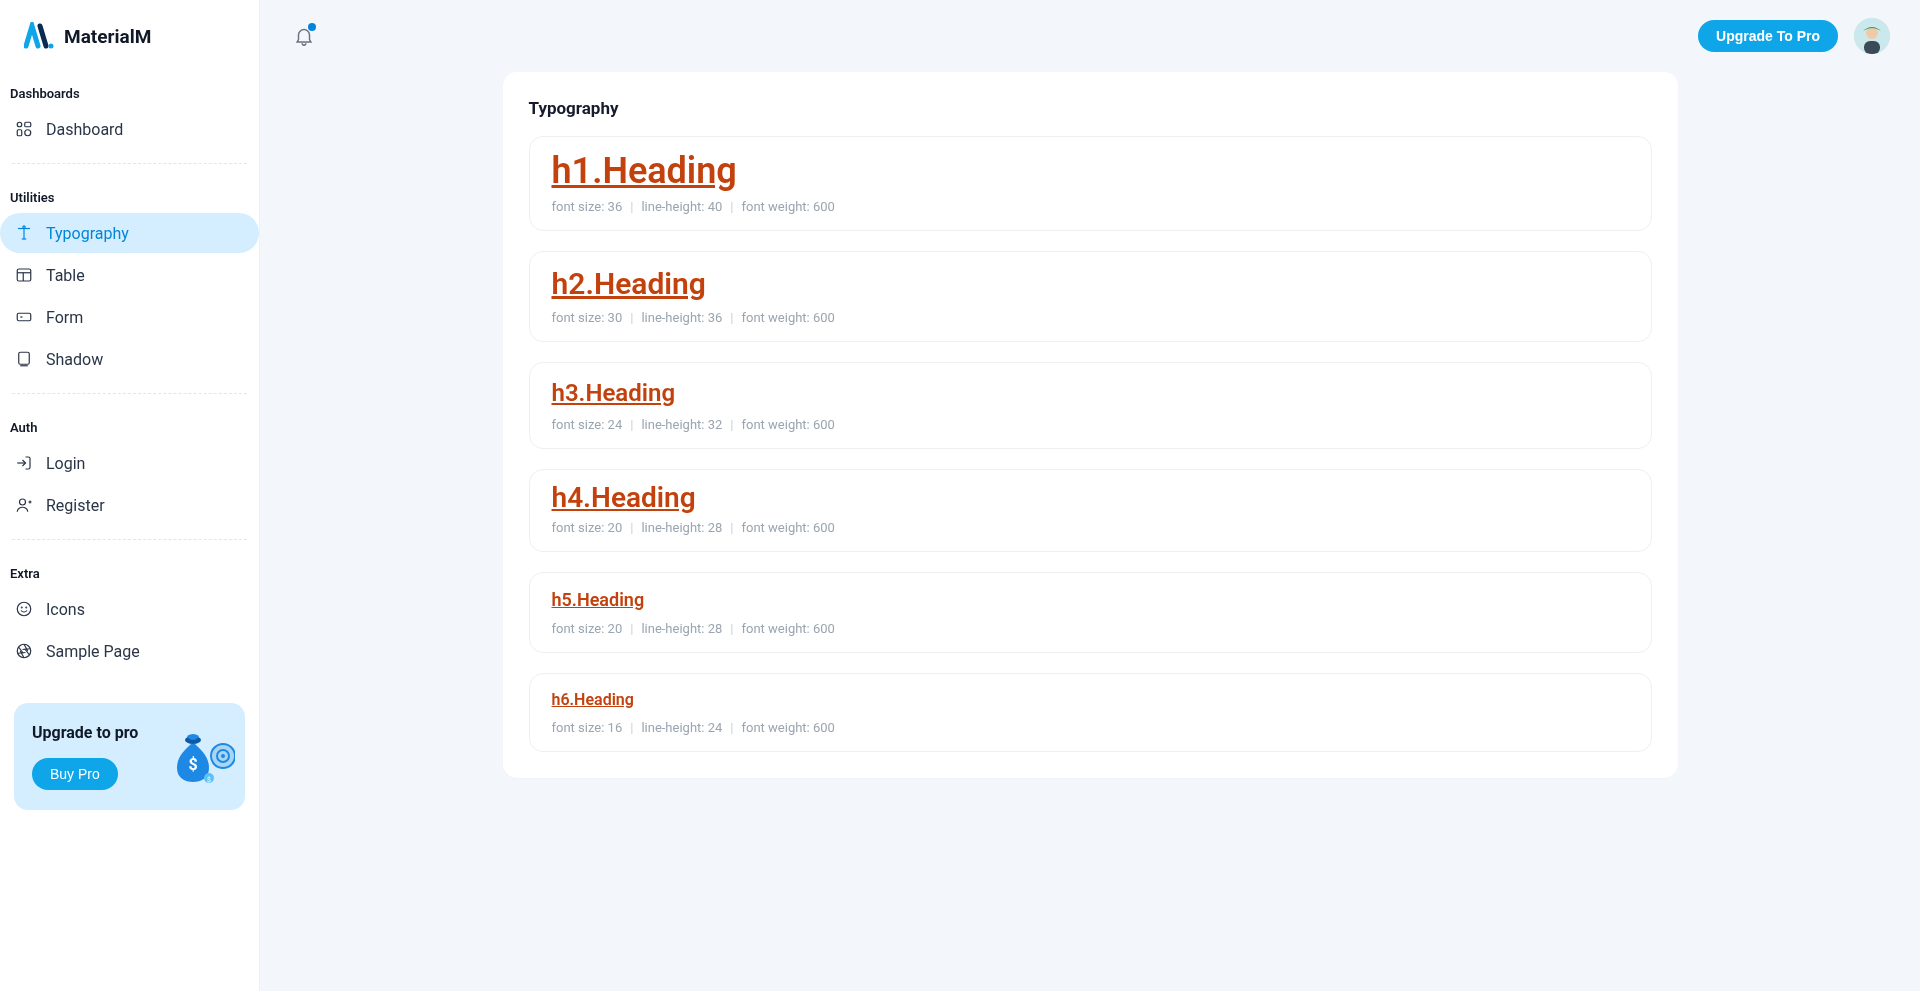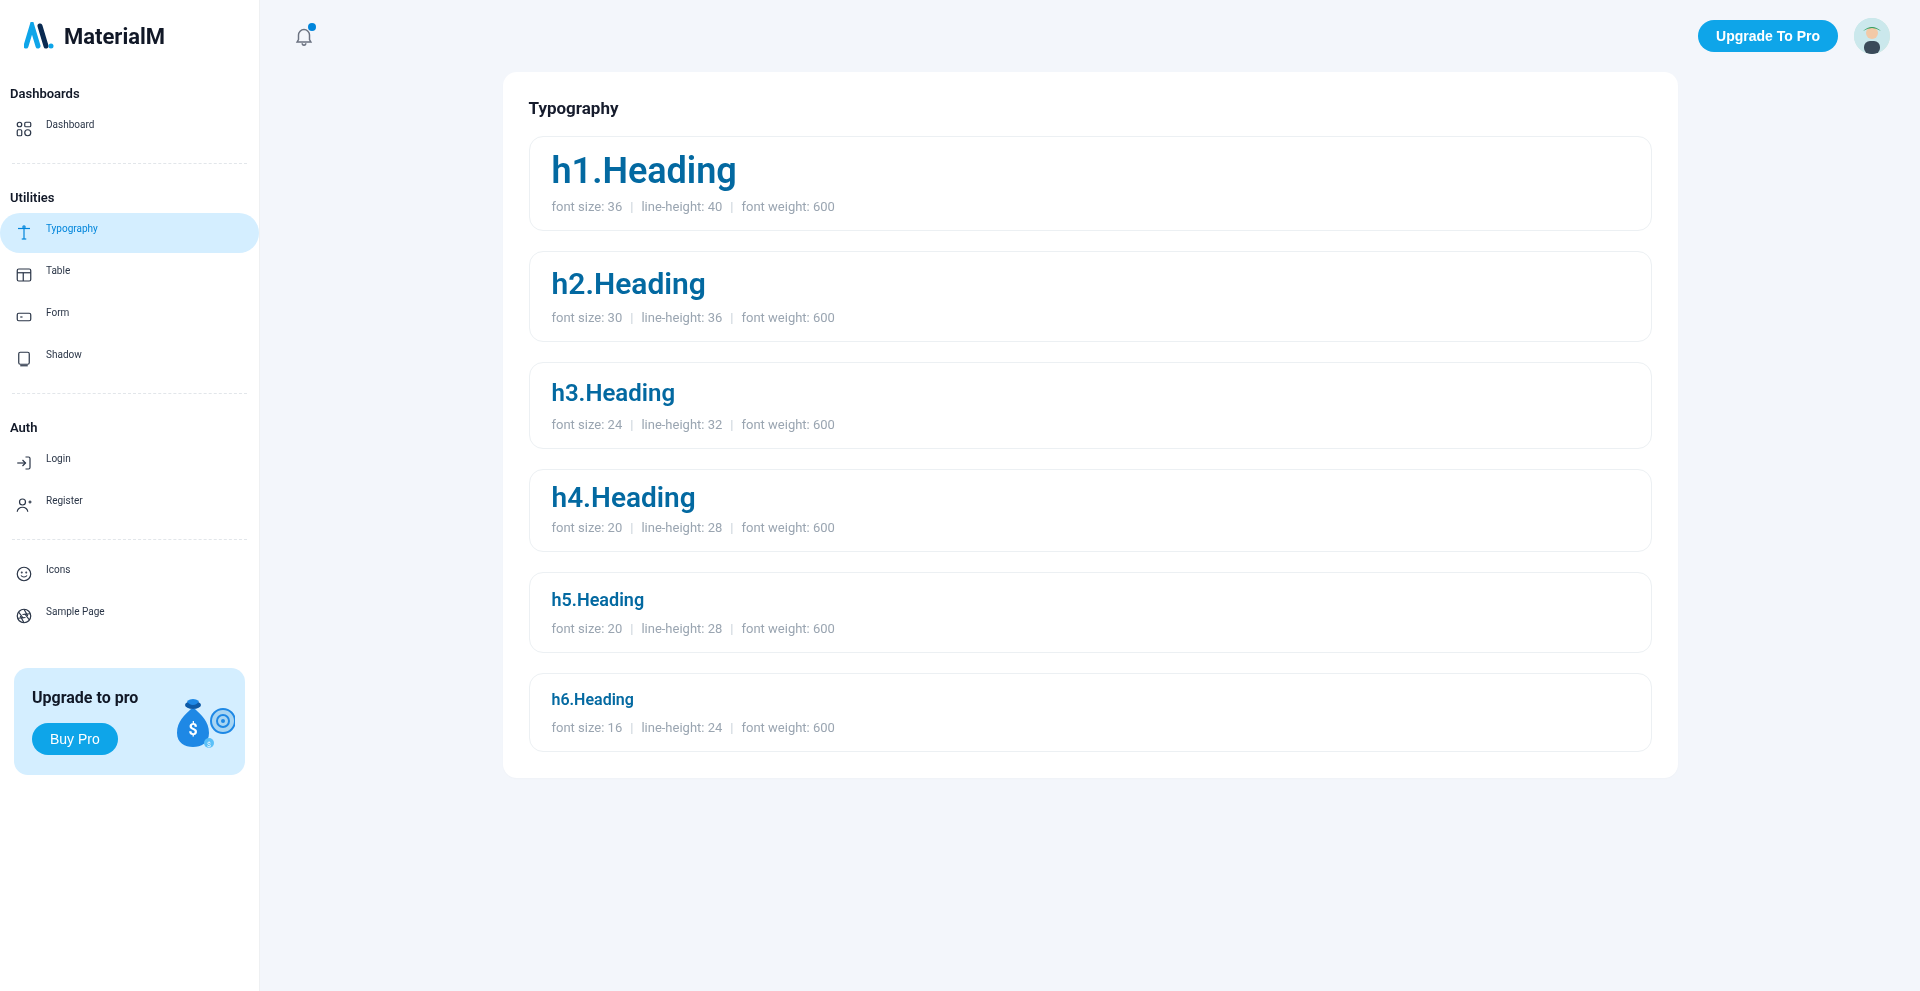--- a/index.html
+++ b/index.html
@@ -22,43 +22,43 @@
 }
 .logo-wrap {
   display: flex;
   align-items: center;
   gap: 10px;
   padding: 22px 24px 24px 24px;
 }
 .logo-mark { display:flex; align-items:center; }
 .logo-text {
   font-weight: 700;
-  font-size: 22px;
+  font-size: 19px;
   color: #111827;
 }
 .nav-section { padding: 0 0; }
 .nav-caption {
   font-size: 13px;
   font-weight: 600;
   color: #111827;
   padding: 12px 10px 6px 10px;
 }
 .nav-divider {
   height: 1px;
   margin: 14px 12px;
   border-top: 1px dashed #e2e6ea;
 }
 .nav-item {
   display: flex;
-  align-items: flex-start;
+  align-items: flex-end;
   gap: 12px;
   padding: 10px 14px;
   border-radius: 999px;
   color: #2a3547;
-  font-size: 10px;
+  font-size: 16px;
   cursor: pointer;
   margin: 2px 0;
 }
 .nav-item .nav-icon {
   width: 20px;
   height: 20px;
   display: inline-flex;
   align-items: center;
   justify-content: center;
   color: #2a3547;
@@ -164,21 +164,21 @@
   color: #161c2d;
   margin-bottom: 18px;
 }
 .heading-row {
   border: 1px solid #ecf0f3;
   border-radius: 14px;
   padding: 14px 22px 16px 22px;
   margin-bottom: 20px;
 }
 .heading-row:last-child { margin-bottom: 0; }
-.heading-label { color: #0369a1; font-weight: 600; }
+.heading-label { color: #c2410c; font-weight: 600; text-decoration: underline; }
 .h1 { font-size: 36px; line-height: 40px; }
 .h2 { font-size: 30px; line-height: 36px; }
 .h3 { font-size: 24px; line-height: 32px; }
 .h4 { font-size: 28px; line-height: 28px; }
 .h5 { font-size: 18px; line-height: 26px; }
 .h6 { font-size: 16px; line-height: 24px; }
 .heading-meta {
   color: #9aa5b1;
   font-size: 13px;
   margin-top: 8px;
@@ -277,20 +277,21 @@
             <svg width="18" height="18" viewBox="0 0 24 24" fill="none" stroke="currentColor" stroke-width="1.6">
               <circle cx="10" cy="8" r="4"></circle>
               <path d="M3 21c0-3.5 3.5-6 7-6s7 2.5 7 6"></path>
               <path d="M18 8h4"></path>
               <path d="M20 6v4"></path>
             </svg>
           </span>
           <span>Register</span>
         </div>
         <div class="nav-divider"></div>
+        <div class="nav-caption">Extra</div>
         <div class="nav-item">
           <span class="nav-icon">
             <svg width="18" height="18" viewBox="0 0 24 24" fill="none" stroke="currentColor" stroke-width="1.6">
               <circle cx="12" cy="12" r="9"></circle>
               <path d="M8 14s1.5 2 4 2 4-2 4-2"></path>
               <circle cx="9" cy="10" r="0.5" fill="currentColor"></circle>
               <circle cx="15" cy="10" r="0.5" fill="currentColor"></circle>
             </svg>
           </span>
           <span>Icons</span>

